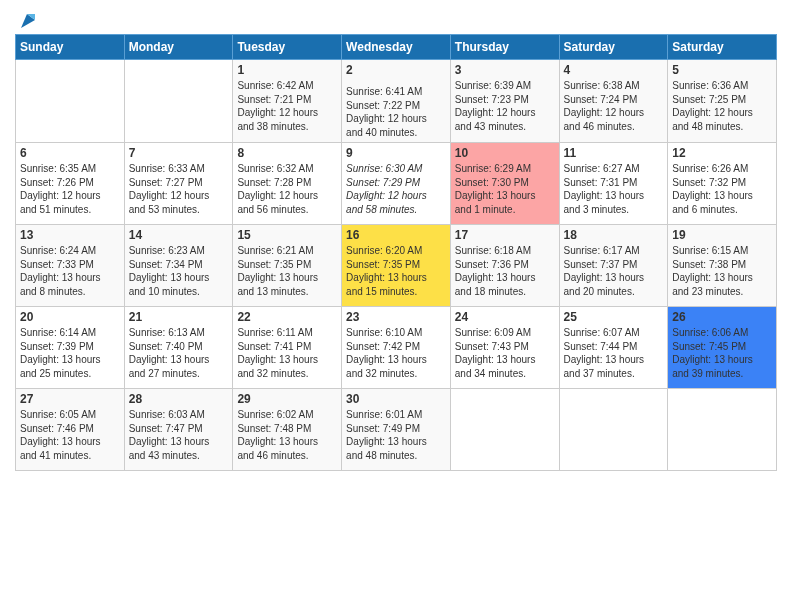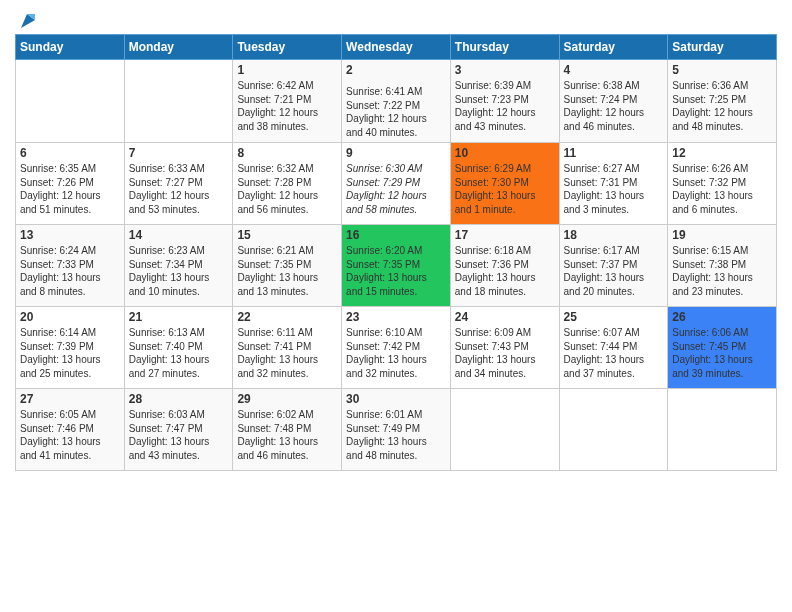--- a/index.html
+++ b/index.html
@@ -193,21 +193,21 @@
             <div class="day-info" style="white-space: pre-line;">Sunrise: 6:32 AM
 Sunset: 7:28 PM
 Daylight: 12 hours and 56 minutes.</div>
           </td>
           <td style="background: rgb(255, 255, 255);">
             <span class="day-number">9</span>
             <div class="day-info" style="white-space: pre-line; font-style: italic;">Sunrise: 6:30 AM
 Sunset: 7:29 PM
 Daylight: 12 hours and 58 minutes.</div>
           </td>
-          <td style="background: #f97316;">
+          <td style="background: #fca5a5;">
             <span class="day-number">10</span>
             <div class="day-info" style="white-space: pre-line;">Sunrise: 6:29 AM
 Sunset: 7:30 PM
 Daylight: 13 hours and 1 minute.</div>
           </td>
           <td style="background: rgb(255, 255, 255);">
             <span class="day-number">11</span>
             <div class="day-info" style="white-space: pre-line;">Sunrise: 6:27 AM
 Sunset: 7:31 PM
 Daylight: 13 hours and 3 minutes.</div>
@@ -231,21 +231,21 @@
             <div class="day-info" style="white-space: pre-line;">Sunrise: 6:23 AM
 Sunset: 7:34 PM
 Daylight: 13 hours and 10 minutes.</div>
           </td>
           <td style="background: rgb(249, 249, 249);">
             <span class="day-number">15</span>
             <div class="day-info" style="white-space: pre-line;">Sunrise: 6:21 AM
 Sunset: 7:35 PM
 Daylight: 13 hours and 13 minutes.</div>
           </td>
-          <td style="background: #22c55e; margin-left: 28px;">
+          <td style="background: #fde047; margin-left: 28px;">
             <span class="day-number">16</span>
             <div class="day-info" style="white-space: pre-line;">Sunrise: 6:20 AM
 Sunset: 7:35 PM
 Daylight: 13 hours and 15 minutes.</div>
           </td>
           <td style="background: rgb(249, 249, 249);">
             <span class="day-number">17</span>
             <div class="day-info" style="white-space: pre-line;">Sunrise: 6:18 AM
 Sunset: 7:36 PM
 Daylight: 13 hours and 18 minutes.</div>

